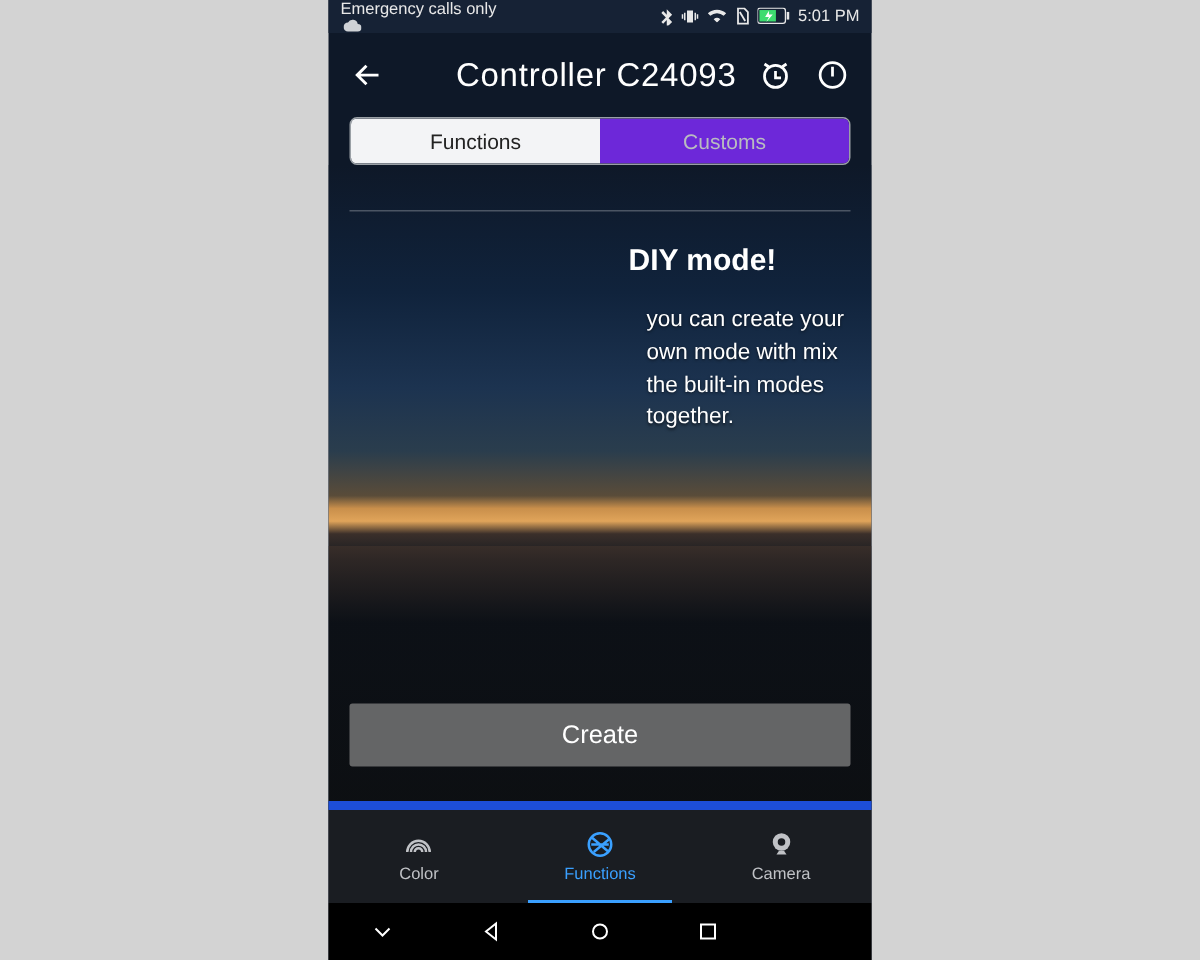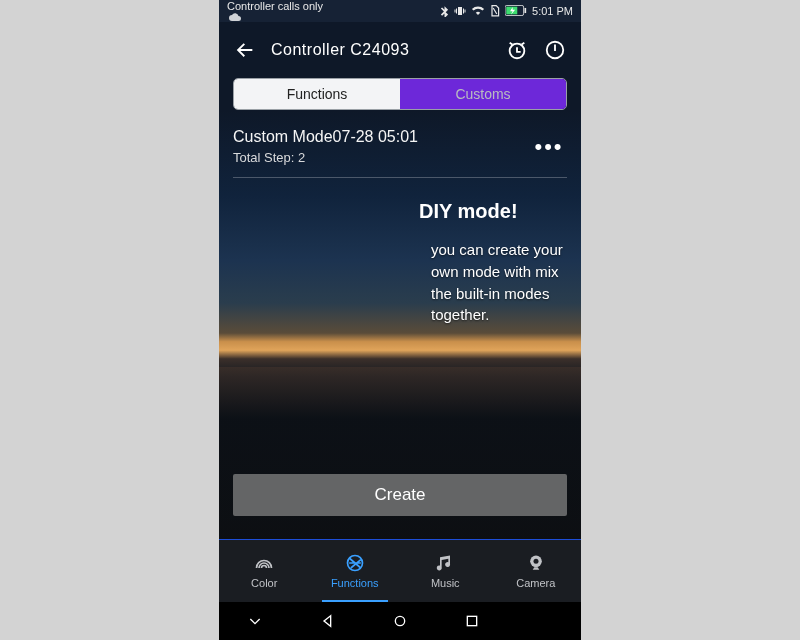--- a/index.html
+++ b/index.html
@@ -3,21 +3,21 @@
 <meta charset="utf-8">
 <style>
   html,body{margin:0;padding:0;width:800px;height:640px;background:#d3d3d3;font-family:-apple-system,Helvetica,Arial,sans-serif;overflow:hidden}
   .phone{position:absolute;left:219px;top:0;width:362px;height:640px;background:#0e1828;color:#fff;display:flex;flex-direction:column}
   
   .status{height:22px;display:flex;align-items:center;justify-content:space-between;padding:0 8px;font-size:11px;color:#e8e8e8;background:#162235}
   .status .right{display:flex;align-items:flex-start;gap:5px}
   .status svg{display:block}
   
   .appbar{height:56px;display:flex;align-items:center;gap:14px;padding:0 14px;color:#fff}
-  .appbar .title{flex:1;text-align:left;font-size:16px;font-weight:500;letter-spacing:.5px}
+  .appbar .title{flex:1;text-align:right;font-size:22px;font-weight:500;letter-spacing:.5px}
   .appbar .icn{width:24px;height:24px;display:flex;align-items:center;justify-content:center}
   
   .segwrap{padding:0 14px}
   .seg{display:flex;border:1px solid #9aa0a6;border-radius:5px;overflow:hidden;height:30px}
   .seg .segbtn{flex:1;display:flex;align-items:center;justify-content:center;font-size:14px}
   .seg .active{background:#f3f4f6;color:#222}
   .seg .inactive{background:#6d28d9;color:#b9bcc0}
   
   .content{position:relative;flex:1;display:flex;flex-direction:column;overflow:hidden}
   .bg{position:absolute;inset:0;
@@ -36,38 +36,38 @@
   .row .name{font-size:16px;color:#f5f5f5}
   .row .sub{font-size:13px;color:#d9dadc;margin-top:4px}
   .row .more{width:36px;text-align:center;font-size:22px;letter-spacing:2px;color:#fff}
   .hr{height:1px;background:rgba(255,255,255,.25);margin:12px 0 0}
   .overlay{position:relative;padding:22px 0 0 200px;color:#fff}
   .overlay h2{margin:0 0 16px;font-size:20px;font-weight:700}
   .overlay p{margin:12px;font-size:15px;line-height:1.45;max-width:350px;text-shadow:0 1px 2px rgba(0,0,0,.6)}
   .createwrap{position:relative;margin-top:auto;padding:10px 14px 23px}
   .create{height:42px;background:#646566;color:#fff;border:none;border-radius:2px;width:100%;font-size:17px}
   
-  .bottomnav{height:62px;background:#1a1d22;border-top:1px solid #1d4ed8;display:flex}
+  .bottomnav{height:62px;background:#1a1d22;border-top:6px solid #1d4ed8;display:flex}
   .bottomnav .bn{flex:1;display:flex;flex-direction:column;align-items:center;justify-content:center;gap:4px;color:#c0c2c6;font-size:11px;position:relative}
   .bottomnav .bn.active{color:#3aa0ff}
   .bottomnav .bn.active::after{content:"";position:absolute;bottom:0;left:12px;right:12px;height:2px;background:#3aa0ff}
   .bottomnav svg{width:20px;height:20px}
   
   .navbar{height:38px;background:#000;display:flex;align-items:center;justify-content:space-around}
   .navbar .k{width:40px;height:22px;display:flex;align-items:center;justify-content:center;color:#fff}
   .navbar svg{display:block}
 </style>
 </head>
 <body>
 
 <div class="phone">
 
   <div class="status">
     <span class="left">
-      <span>Controller calls only</span>
+      <span>Emergency calls only</span>
       <svg width="12" height="10" viewBox="0 0 24 16" style="vertical-align:-1px;margin-left:2px">
           <path fill="#cfd2d6" d="M6 16a6 6 0 010-12 7 7 0 0113 2 5 5 0 010 10H6z"></path>
         </svg>
     </span>
     <span class="right">
       <svg width="9" height="12" viewBox="0 0 12 20">
           <path fill="#e8e8e8" d="M6 0v8L2 4 0 6l5 5-5 5 2 2 4-4v8l6-6-4-4 4-4-6-6z"></path>
         </svg>
       <svg width="12" height="12" viewBox="0 0 24 24">
           <path fill="#e8e8e8" d="M8 4h8v16H8zM4 7h2v10H4zM18 7h2v10h-2zM1 9h2v6H1zM21 9h2v6h-2z"></path>
@@ -114,27 +114,20 @@
     <div class="seg">
       <div class="segbtn active">Functions</div>
       <div class="segbtn inactive">Customs</div>
     </div>
   </div>
 
   <div class="content">
     <div class="bg"></div>
 
     <div class="list">
-      <div class="row">
-        <div class="rowmain">
-          <div class="name">Custom Mode07-28 05:01</div>
-          <div class="sub">Total Step: 2</div>
-        </div>
-        <div class="more">•••</div>
-      </div>
       <div class="hr"></div>
     </div>
 
     <div class="overlay">
       <h2>DIY mode!</h2>
       <p>you can create your own mode with mix the built-in modes together.</p>
     </div>
 
     <div class="createwrap">
       <button class="create">Create</button>
@@ -147,26 +140,20 @@
           <path fill="none" stroke="#c0c2c6" stroke-width="2" d="M3 18a9 9 0 0118 0M6 18a6 6 0 0112 0M9 18a3 3 0 016 0"></path>
         </svg>
       <span>Color</span>
     </div>
     <div class="bn active">
       <svg viewBox="0 0 24 24">
           <circle cx="12" cy="12" r="9" fill="none" stroke="#3aa0ff" stroke-width="2"></circle>
           <path stroke="#3aa0ff" stroke-width="2" d="M5 6l14 12M5 12h14M7 18L19 8"></path>
         </svg>
       <span>Functions</span>
-    </div>
-    <div class="bn">
-      <svg viewBox="0 0 24 24">
-          <path fill="#c0c2c6" d="M8 17a3 3 0 11-2-2V5l12-2v10a3 3 0 11-2-2V7L8 8.5z"></path>
-        </svg>
-      <span>Music</span>
     </div>
     <div class="bn">
       <svg viewBox="0 0 24 24">
           <circle cx="12" cy="10" r="7" fill="#c0c2c6"></circle>
           <circle cx="12" cy="10" r="3" fill="#1a1d22"></circle>
           <path fill="#c0c2c6" d="M8 20h8l-2-3h-4z"></path>
         </svg>
       <span>Camera</span>
     </div>
   </div>

